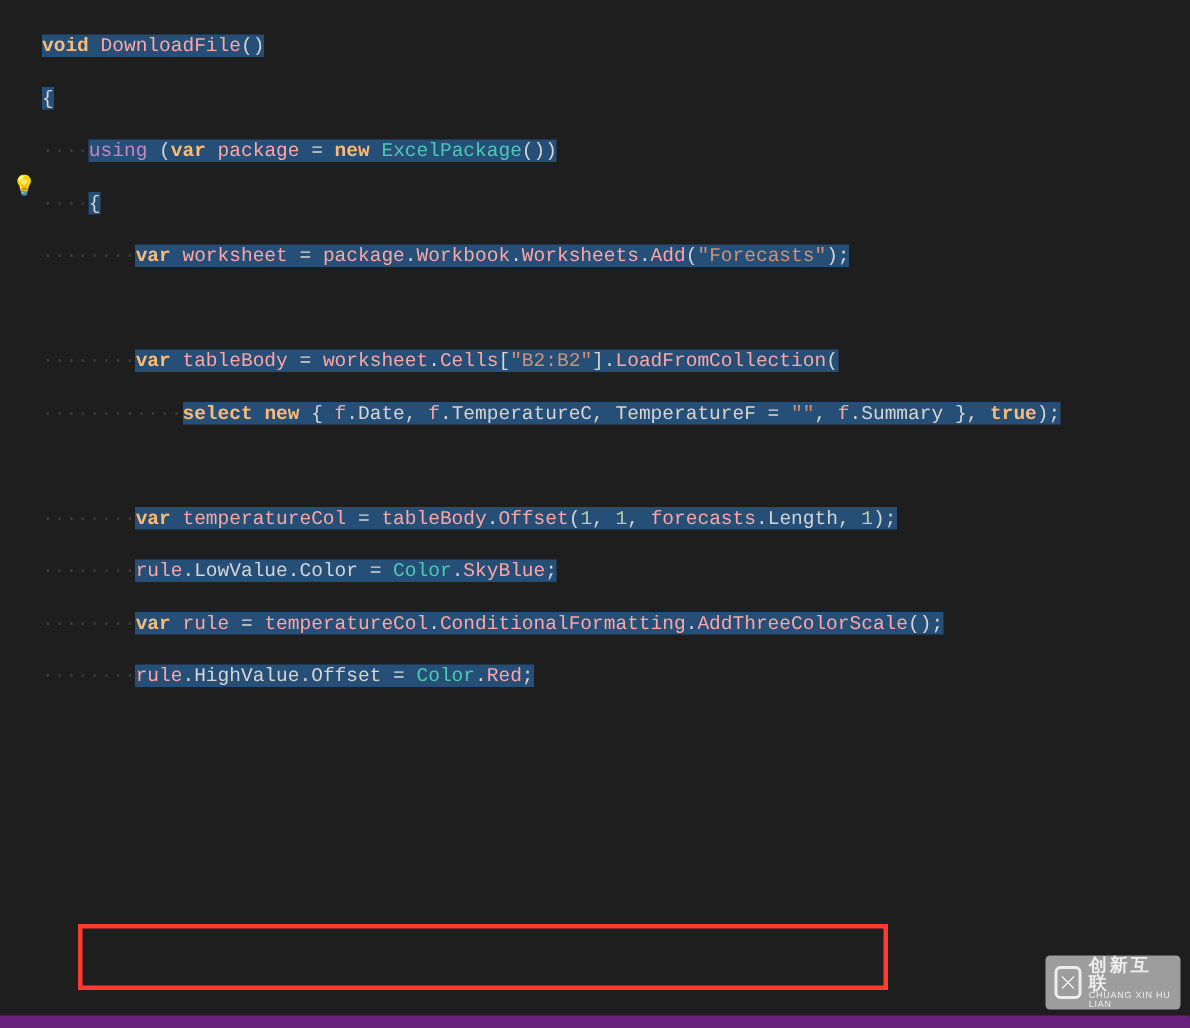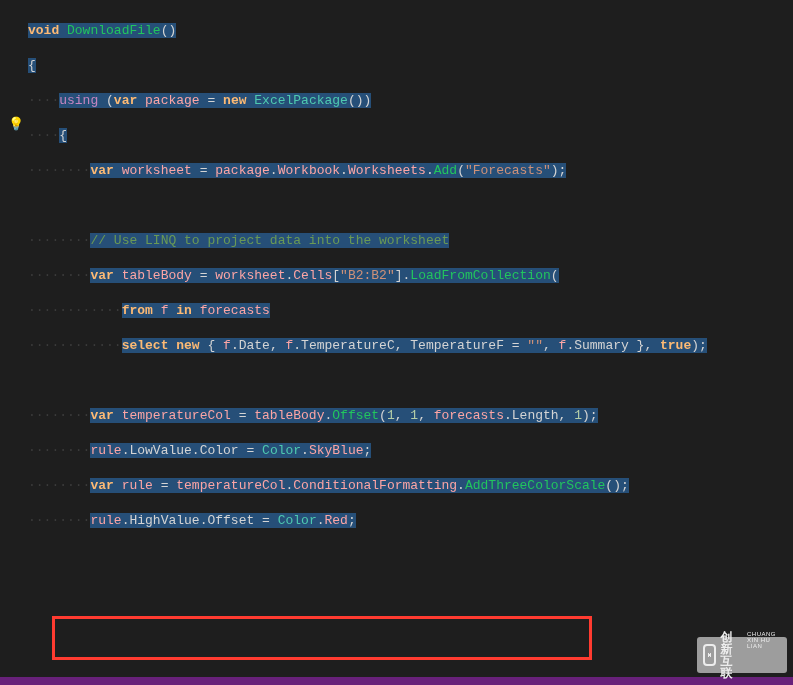--- a/index.html
+++ b/index.html
@@ -19,21 +19,21 @@
     white-space: pre;
   }
   .line { min-height: 17.5px; }
   .sel { background: #264f78; }
   .kw { color: #fdba74; font-weight: bold; }
   .kw2 { color: #c586c0; }
   .type { color: #4ec9b0; }
   .str { color: #ce9178; }
   .num { color: #b5cea8; }
   .comment { color: #6a9955; }
-  .method { color: #22c55e; }
+  .method { color: #fca5a5; }
   .var { color: #fca5a5; }
   .pun { color: #d4d4d4; }
   .ws { color: #3b3b3b; }
   .bulb {
     position: absolute;
     left: 8px;
     top: 116px;
     color: #ffaa00;
     font-size: 13px;
   }
@@ -76,39 +76,37 @@
     position: relative;
   }
   .watermark .logo::before {
     content: "";
     position: absolute;
     inset: 3px;
     background:
       linear-gradient(45deg, transparent 46%, #fff 46%, #fff 54%, transparent 54%),
       linear-gradient(-45deg, transparent 46%, #fff 46%, #fff 54%, transparent 54%);
   }
-  .watermark .txt { display: flex; flex-direction: row; line-height: 1; }
+  .watermark .txt { display: flex; flex-direction: column; line-height: 1; }
   .watermark .txt .zh { color: #fff; font-size: 12px; font-weight: bold; letter-spacing: 2px; font-family: sans-serif;}
   .watermark .txt .en { color: #fff; font-size: 6px; letter-spacing: 0.5px; font-family: sans-serif;}
 </style>
 </head>
 <body>
 
 <div class="bulb">💡</div>
 
 <div class="editor">
 <div class="line"><span class="sel"><span class="kw">void</span><span class="method"> DownloadFile</span><span class="pun">()</span></span></div>
 <div class="line"><span class="sel"><span class="pun">{</span></span></div>
 <div class="line"><span class="ws">····</span><span class="sel"><span class="kw2">using</span><span class="pun"> (</span><span class="kw">var</span><span class="var"> package</span><span class="pun"> = </span><span class="kw">new</span><span class="type"> ExcelPackage</span><span class="pun">())</span></span></div>
 <div class="line"><span class="ws">····</span><span class="sel"><span class="pun">{</span></span></div>
 <div class="line"><span class="ws">········</span><span class="sel"><span class="kw">var</span><span class="var"> worksheet</span><span class="pun"> = </span><span class="var">package</span><span class="pun">.</span><span class="var">Workbook</span><span class="pun">.</span><span class="var">Worksheets</span><span class="pun">.</span><span class="method">Add</span><span class="pun">(</span><span class="str">"Forecasts"</span><span class="pun">);</span></span></div>
 <div class="line"></div>
-<div class="line"><span class="ws">········</span><span class="sel"><span class="comment">// Use LINQ to project data into the worksheet</span></span></div>
 <div class="line"><span class="ws">········</span><span class="sel"><span class="kw">var</span><span class="var"> tableBody</span><span class="pun"> = </span><span class="var">worksheet</span><span class="pun">.</span><span class="var">Cells</span><span class="pun">[</span><span class="str">"B2:B2"</span><span class="pun">].</span><span class="method">LoadFromCollection</span><span class="pun">(</span></span></div>
-<div class="line"><span class="ws">············</span><span class="sel"><span class="kw">from</span><span class="var"> f </span><span class="kw">in</span><span class="var"> forecasts</span></span></div>
 <div class="line"><span class="ws">············</span><span class="sel"><span class="kw">select</span><span> </span><span class="kw">new</span><span class="pun"> { </span><span class="var">f</span><span class="pun">.Date, </span><span class="var">f</span><span class="pun">.TemperatureC, TemperatureF = </span><span class="str">""</span><span class="pun">, </span><span class="var">f</span><span class="pun">.Summary }, </span><span class="kw">true</span><span class="pun">);</span></span></div>
 <div class="line"></div>
 <div class="line"><span class="ws">········</span><span class="sel"><span class="kw">var</span><span class="var"> temperatureCol</span><span class="pun"> = </span><span class="var">tableBody</span><span class="pun">.</span><span class="method">Offset</span><span class="pun">(</span><span class="num">1</span><span class="pun">, </span><span class="num">1</span><span class="pun">, </span><span class="var">forecasts</span><span class="pun">.Length, </span><span class="num">1</span><span class="pun">);</span></span></div>
 <div class="line"><span class="ws">········</span><span class="sel"><span class="var">rule</span><span class="pun">.LowValue.Color = </span><span class="type">Color</span><span class="pun">.</span><span class="var">SkyBlue</span><span class="pun">;</span></span></div>
 <div class="line"><span class="ws">········</span><span class="sel"><span class="kw">var</span><span class="var"> rule</span><span class="pun"> = </span><span class="var">temperatureCol</span><span class="pun">.</span><span class="var">ConditionalFormatting</span><span class="pun">.</span><span class="method">AddThreeColorScale</span><span class="pun">();</span></span></div>
 <div class="line"><span class="ws">········</span><span class="sel"><span class="var">rule</span><span class="pun">.HighValue.Offset = </span><span class="type">Color</span><span class="pun">.</span><span class="var">Red</span><span class="pun">;</span></span></div>
 <div class="line"></div>
 
 
 

